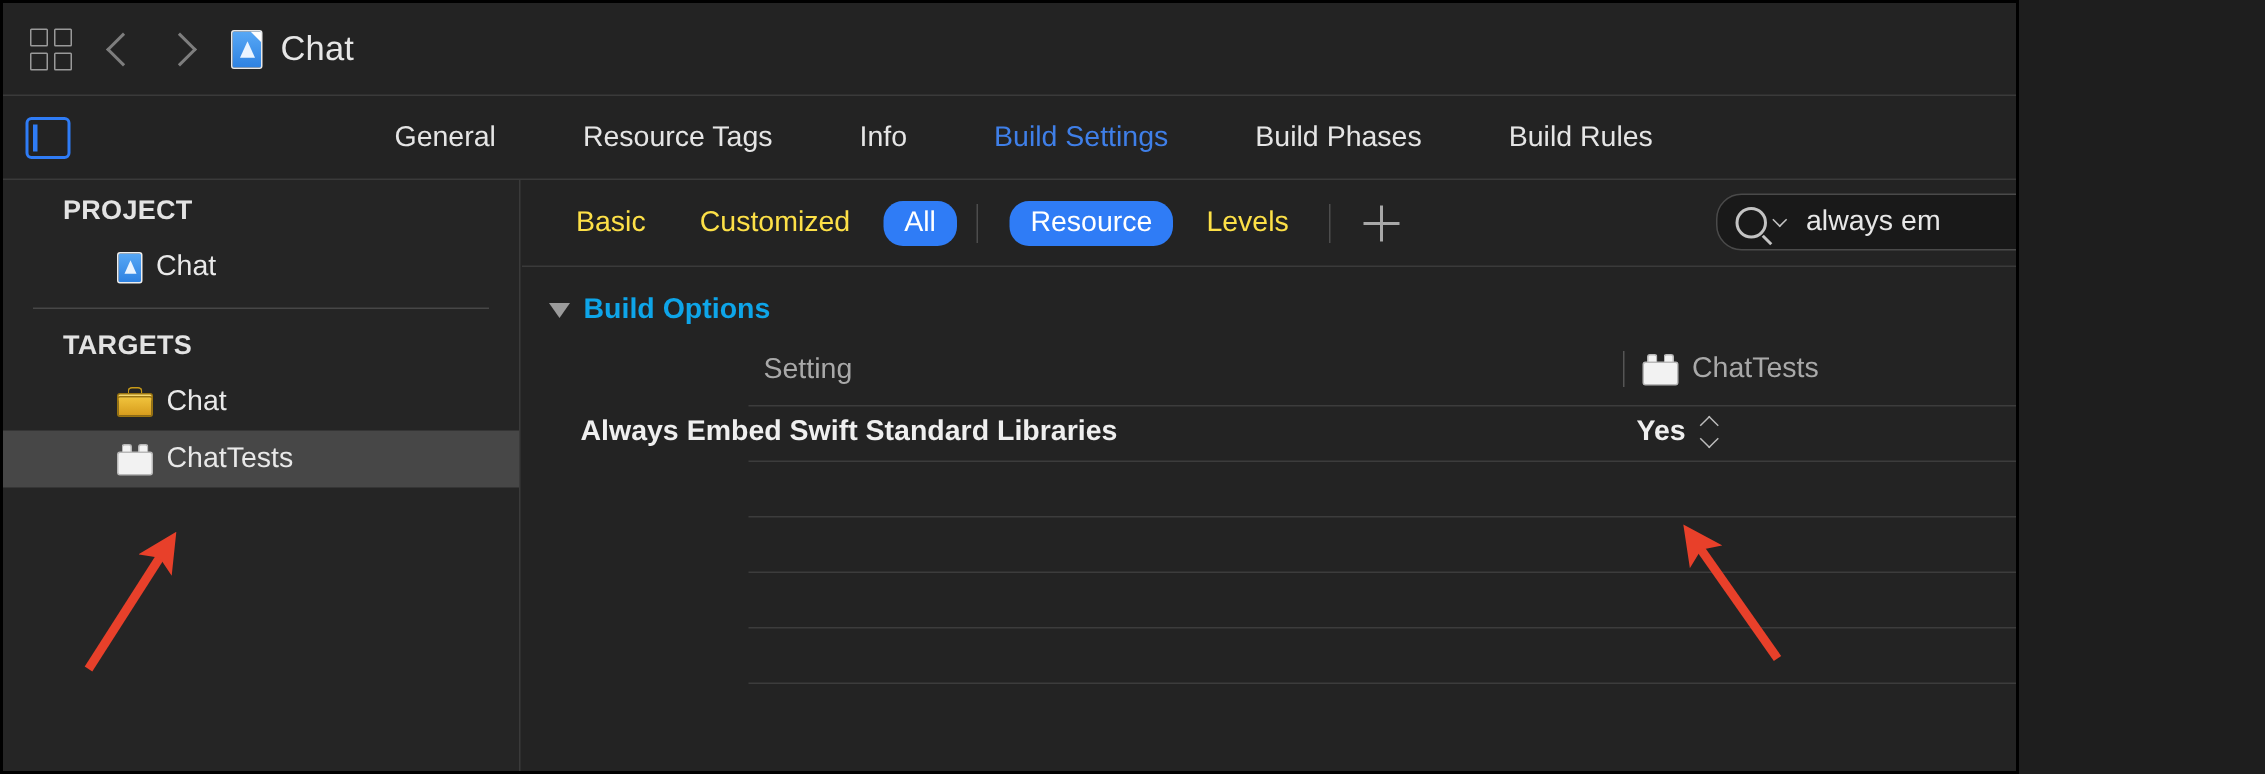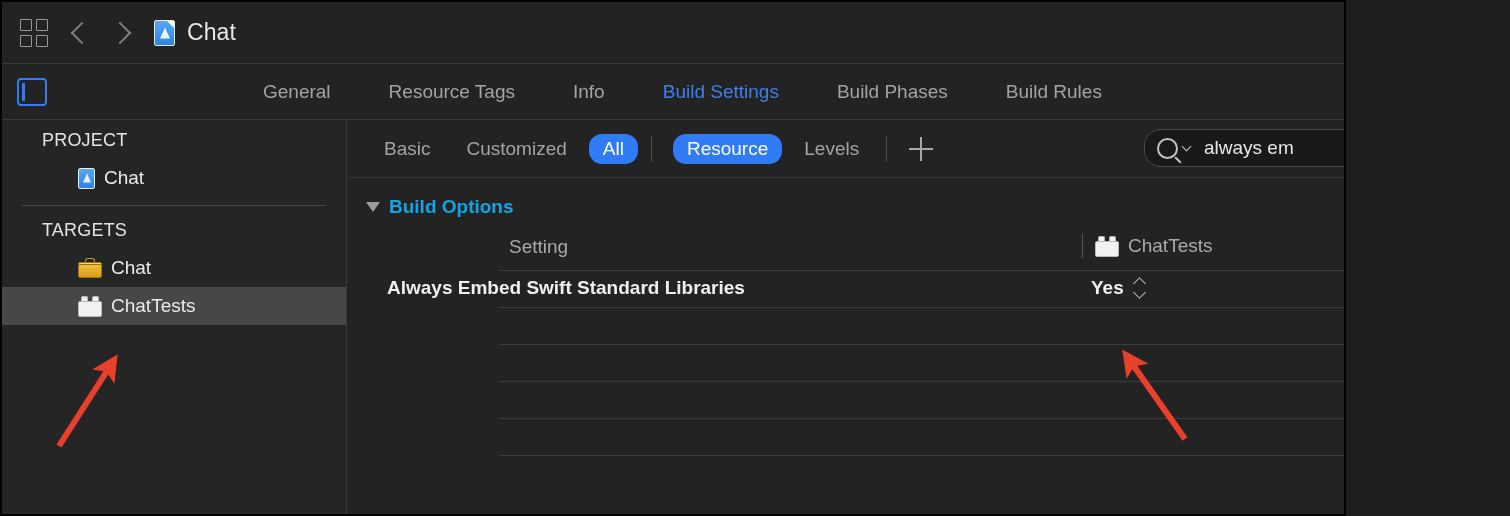--- a/index.html
+++ b/index.html
@@ -122,37 +122,37 @@
     background: #2f7cf6;
   }
   .tabs {
     display: flex;
     align-items: center;
     gap: 58px;
     margin-left: 261px;
   }
   .tab {
     font-size: 19px;
-    color: #a3a3a3;
+    color: #e5e5e5;
     white-space: nowrap;
   }
   .tab.active { color: #3f7fe8; }
 
   
   .sidebar {
     position: absolute;
     left: 0; top: 118px;
     width: 345px; height: 398px;
     background: #252525;
     border-right: 1px solid #3a3a3a;
     box-sizing: border-box;
   }
   .side-header {
     font-size: 18px;
-    font-weight: normal;
+    font-weight: bold;
     color: #e3e3e3;
     padding: 10px 0 8px 40px;
     letter-spacing: 0.2px;
   }
   .side-row {
     display: flex;
     align-items: center;
     height: 38px;
     padding-left: 76px;
     box-sizing: border-box;
@@ -259,21 +259,21 @@
   .filterbar {
     position: relative;
     height: 58px;
     border-bottom: 1px solid #3a3a3a;
     display: flex;
     align-items: center;
     box-sizing: border-box;
   }
   .fb-item {
     font-size: 19px;
-    color: #a3a3a3;
+    color: #fde047;
     padding: 4px 14px;
     border-radius: 13px;
     white-space: nowrap;
     margin-left: 8px;
   }
   .fb-item:first-child { margin-left: 22px; }
   .fb-item.on {
     background: #2f7cf6;
     color: #ffffff;
   }

